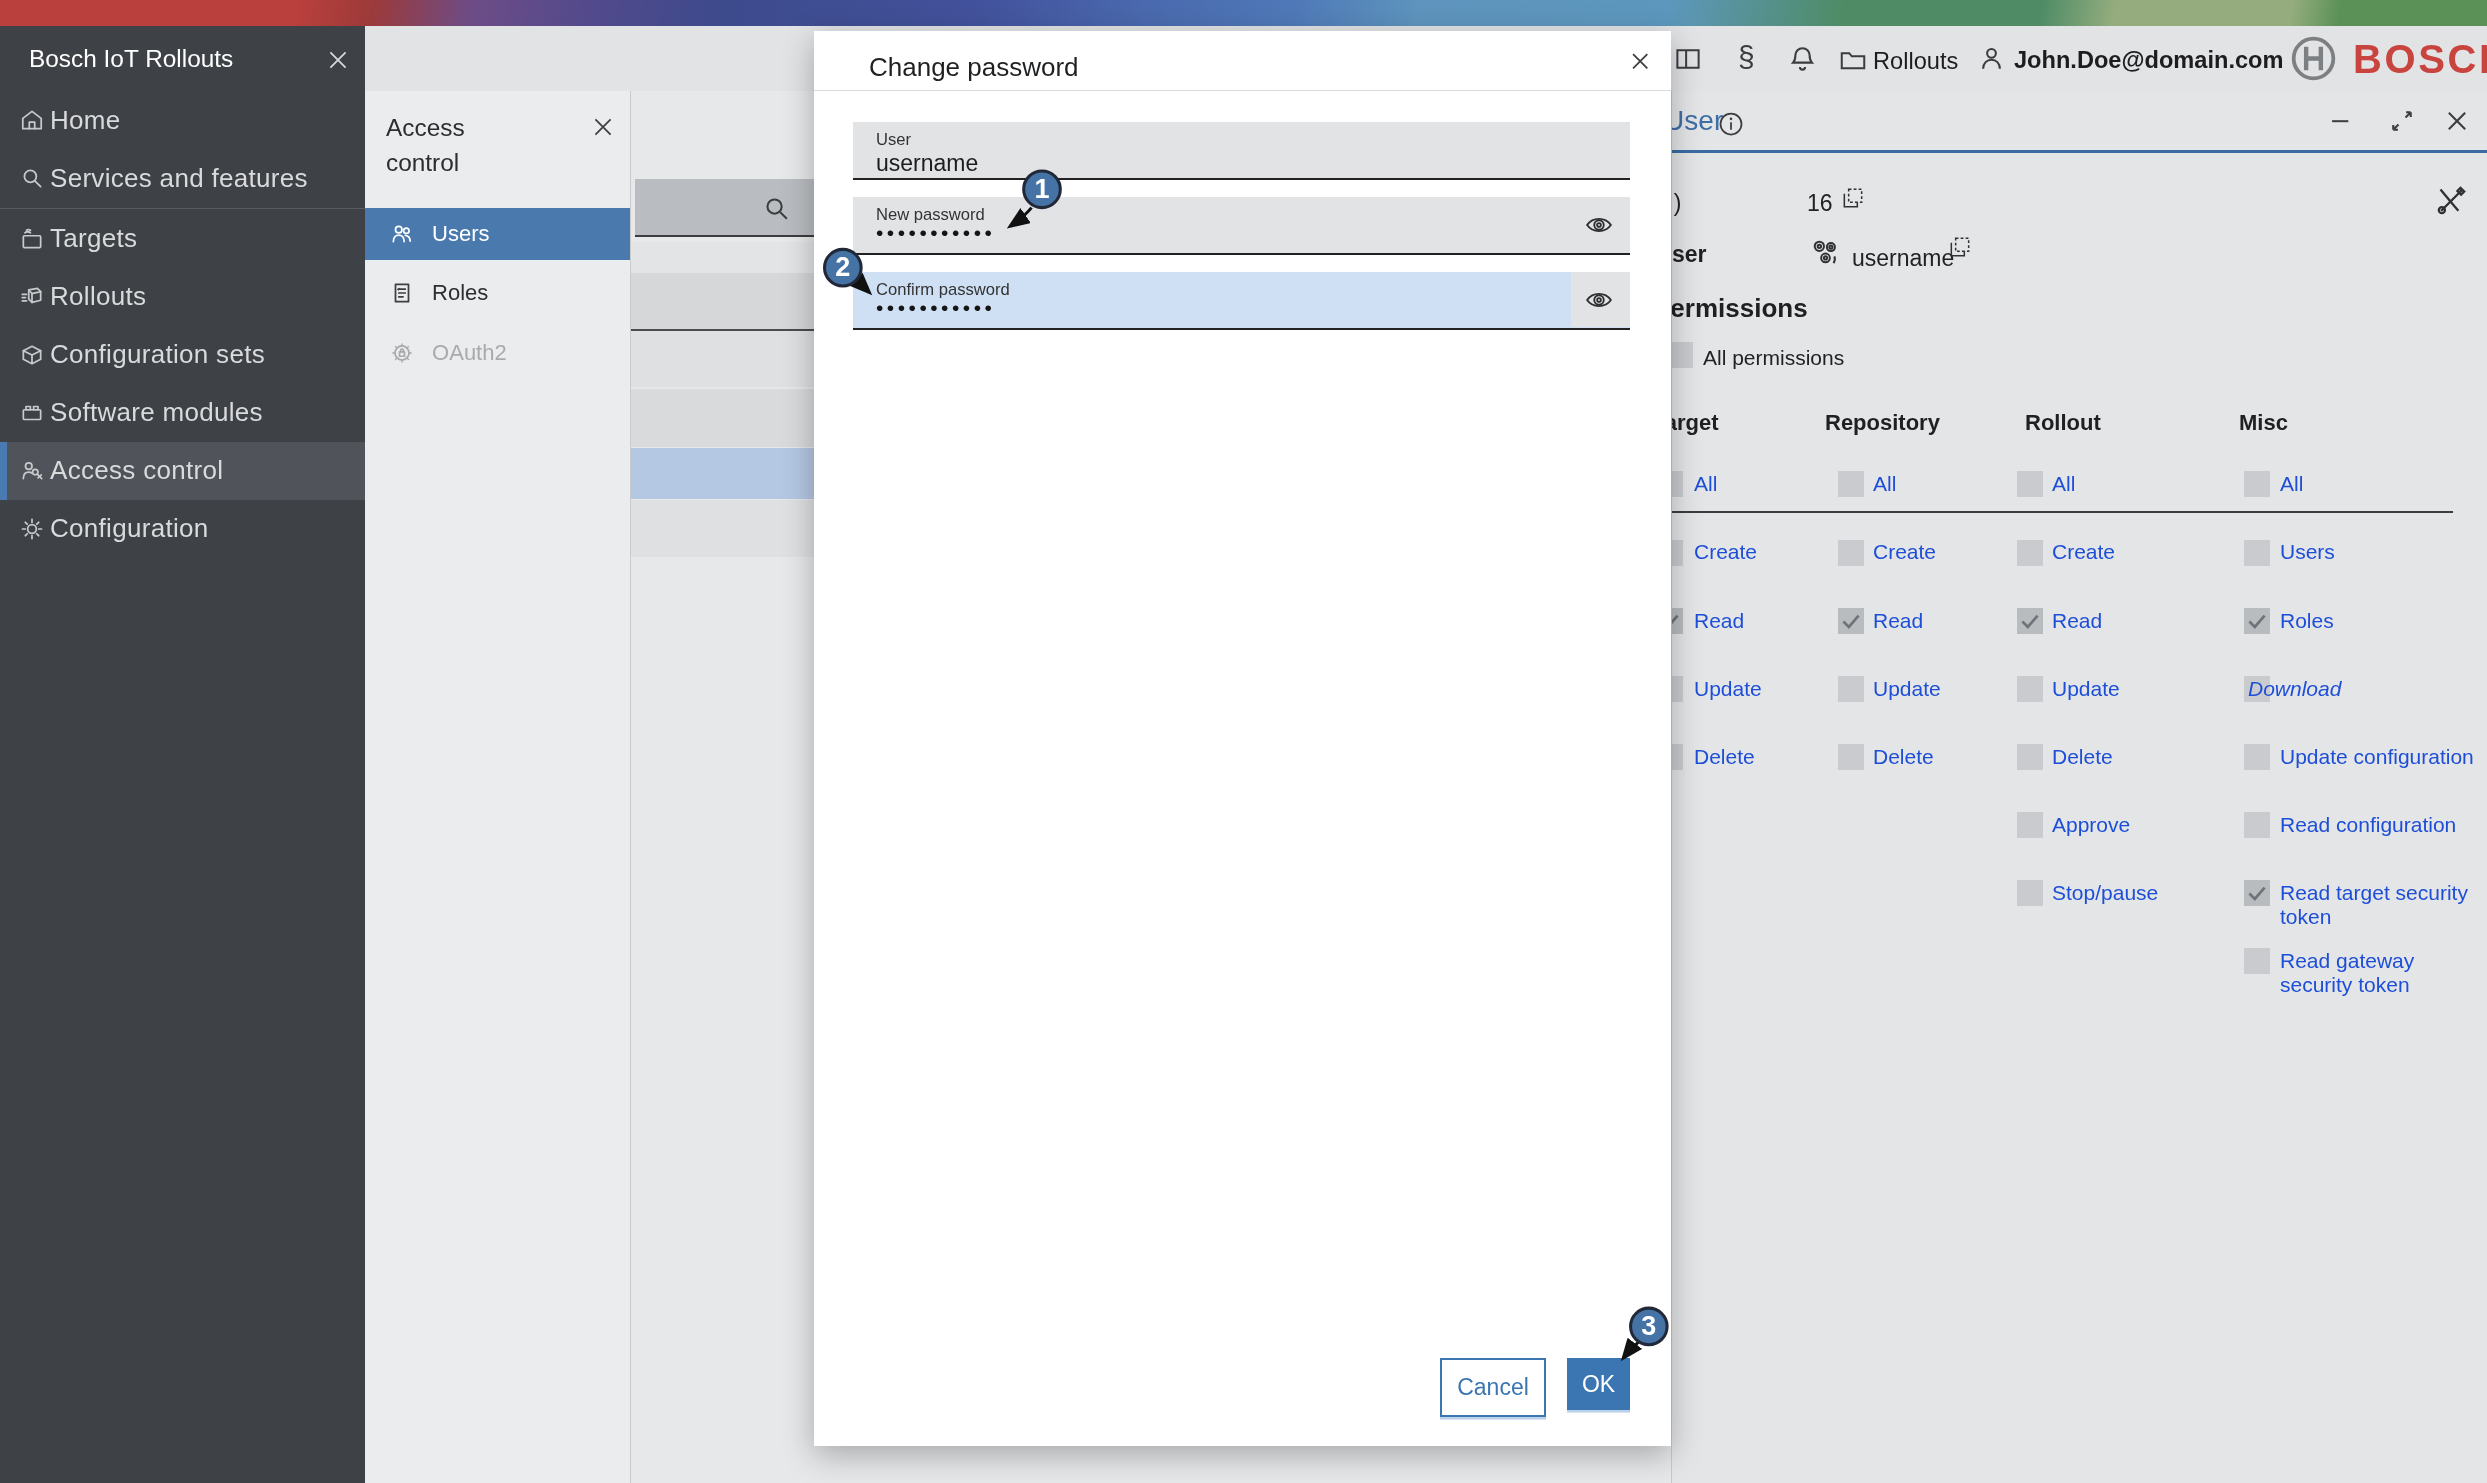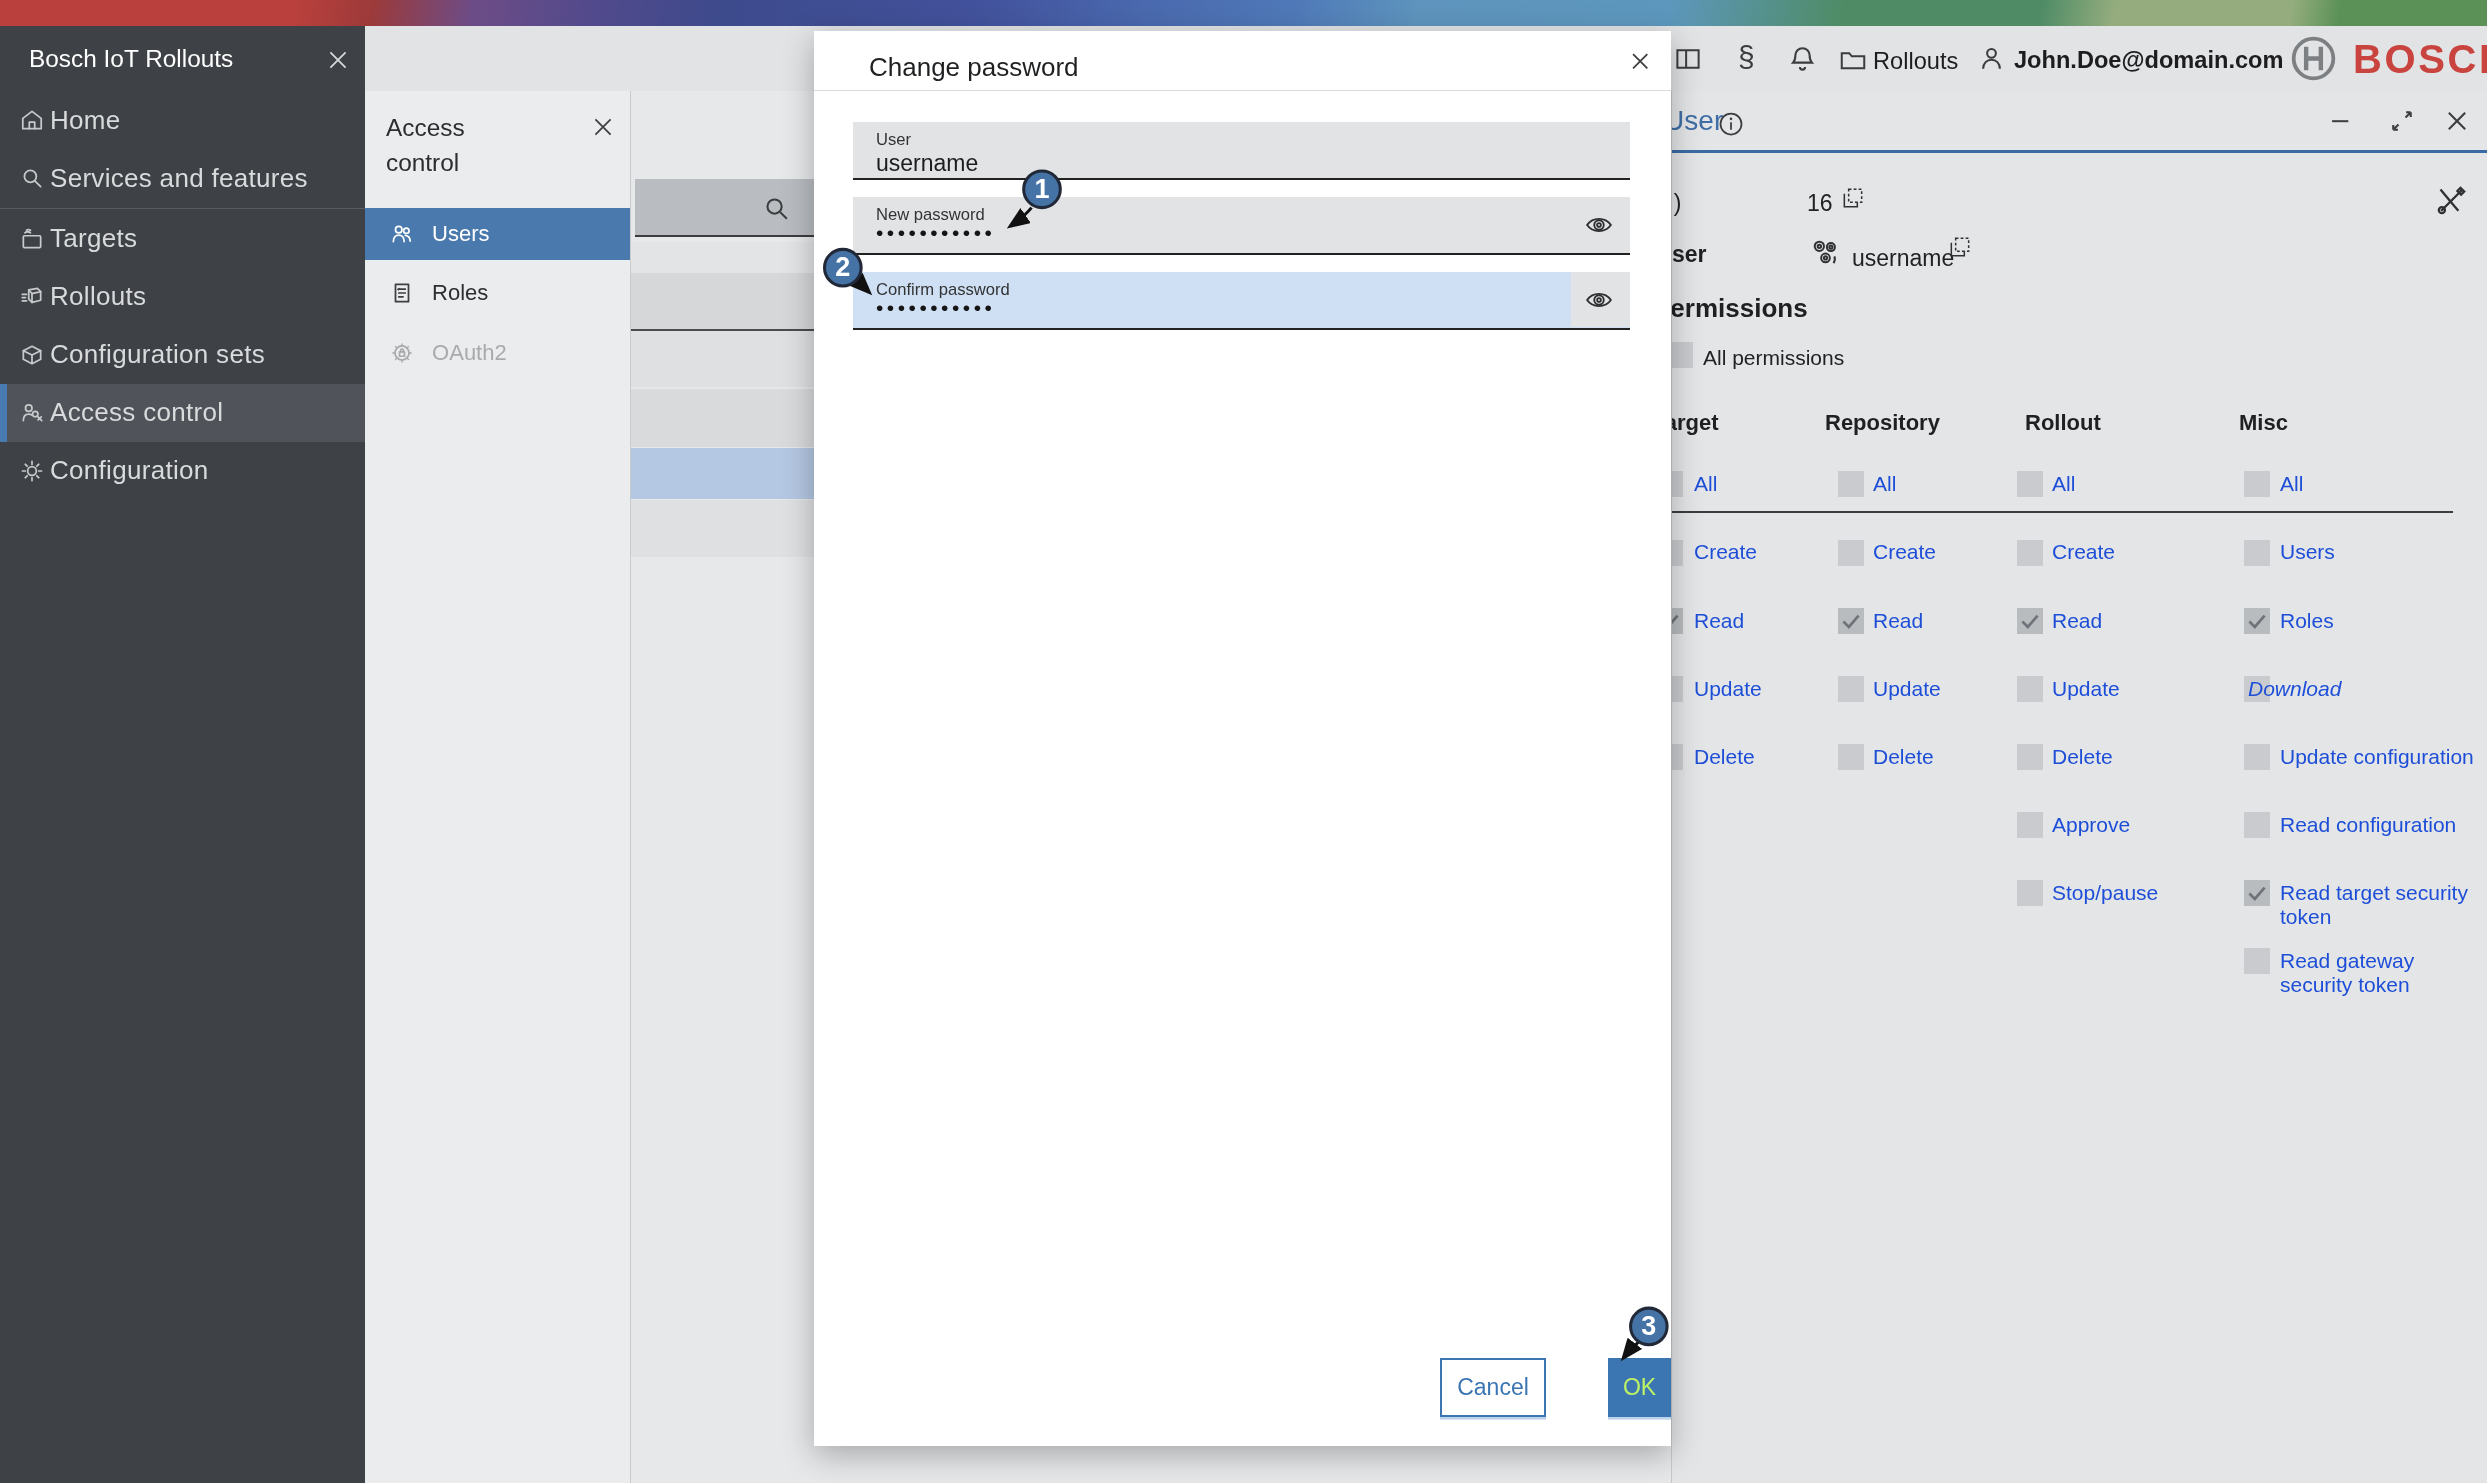--- a/index.html
+++ b/index.html
@@ -97,22 +97,22 @@
   .field .fvalue{position:absolute;left:23px;top:28px;font-size:23px;color:#1d1d1f;}
   .field .fdots{position:absolute;left:23px;top:24.4px;font-size:21px;letter-spacing:3.5px;color:#151515;}
   #field-user{top:91px;}
   #field-new{top:166px;}
   #field-confirm{top:241px;background:#cfe0f5;}
   #field-confirm .eye-seg{position:absolute;right:0;top:0;width:59px;height:55px;background:#e2e3e5;}
   .eye-btn{position:absolute;right:15.7px;top:13px;color:#2d2f31;cursor:pointer;z-index:2;}
   #btn-cancel{left:626px;top:1327px;width:106px;height:59px;background:#ffffff;
     border:2.2px solid #3b76b3;box-sizing:border-box;color:#3b76b3;font-size:23px;
     display:flex;align-items:center;justify-content:center;cursor:pointer;box-shadow:0 2.6px 0 #bcd2ea;}
-  #btn-ok{left:753px;top:1327px;width:63px;height:59px;background:#3b76b3;color:#bef264;
-    font-size:23px;display:flex;align-items:center;justify-content:center;cursor:pointer;box-shadow:0 2.6px 0 #bcd2ea;margin-left:41px;}
+  #btn-ok{left:753px;top:1327px;width:63px;height:52px;background:#3b76b3;color:#ffffff;
+    font-size:23px;display:flex;align-items:center;justify-content:center;cursor:pointer;box-shadow:0 2.6px 0 #bcd2ea;}
 
   
   .badge-svg{z-index:30;}
 </style>
 </head>
 <body>
 
 <div id="top-strip" class="abs"></div>
 
 <div id="header" class="abs">
@@ -199,20 +199,30 @@
         <span class="nlabel">Rollouts</span>
       </div>
       <div class="nav-item">
         <span class="nicon">
           <svg width="26" height="26" viewBox="0 0 24 24" fill="none" stroke="currentColor" stroke-width="1.6" stroke-linejoin="round" stroke-linecap="round">
             <path d="M12 4l8 4-8 4-8-4Z"></path>
             <path d="M4 8v8l8 4v-8M20 8v8l-8 4"></path>
           </svg>
         </span>
         <span class="nlabel">Configuration sets</span>
+      </div>
+      <div class="nav-item">
+        <span class="nicon">
+          <svg width="26" height="26" viewBox="0 0 24 24" fill="none" stroke="currentColor" stroke-width="1.6" stroke-linejoin="round" stroke-linecap="round">
+            <rect x="4" y="9" width="16" height="9" rx="1"></rect>
+            <rect x="6.5" y="6" width="4" height="3"></rect>
+            <rect x="13.5" y="6" width="4" height="3"></rect>
+          </svg>
+        </span>
+        <span class="nlabel">Software modules</span>
       </div>
       <div class="nav-item selected">
         <span class="nicon">
           <svg width="26" height="26" viewBox="0 0 24 24" fill="none" stroke="currentColor" stroke-width="1.6" stroke-linejoin="round" stroke-linecap="round">
             <circle cx="9" cy="7.5" r="3"></circle>
             <path d="M4 19c0-4 2.2-6 5-6 1.2 0 2.3.4 3.2 1"></path>
             <circle cx="15" cy="13" r="2.5"></circle>
             <path d="M16.8 14.8 21 19M19 17l1.6-1.4M17.6 18.4 19 17"></path>
           </svg>
         </span>

